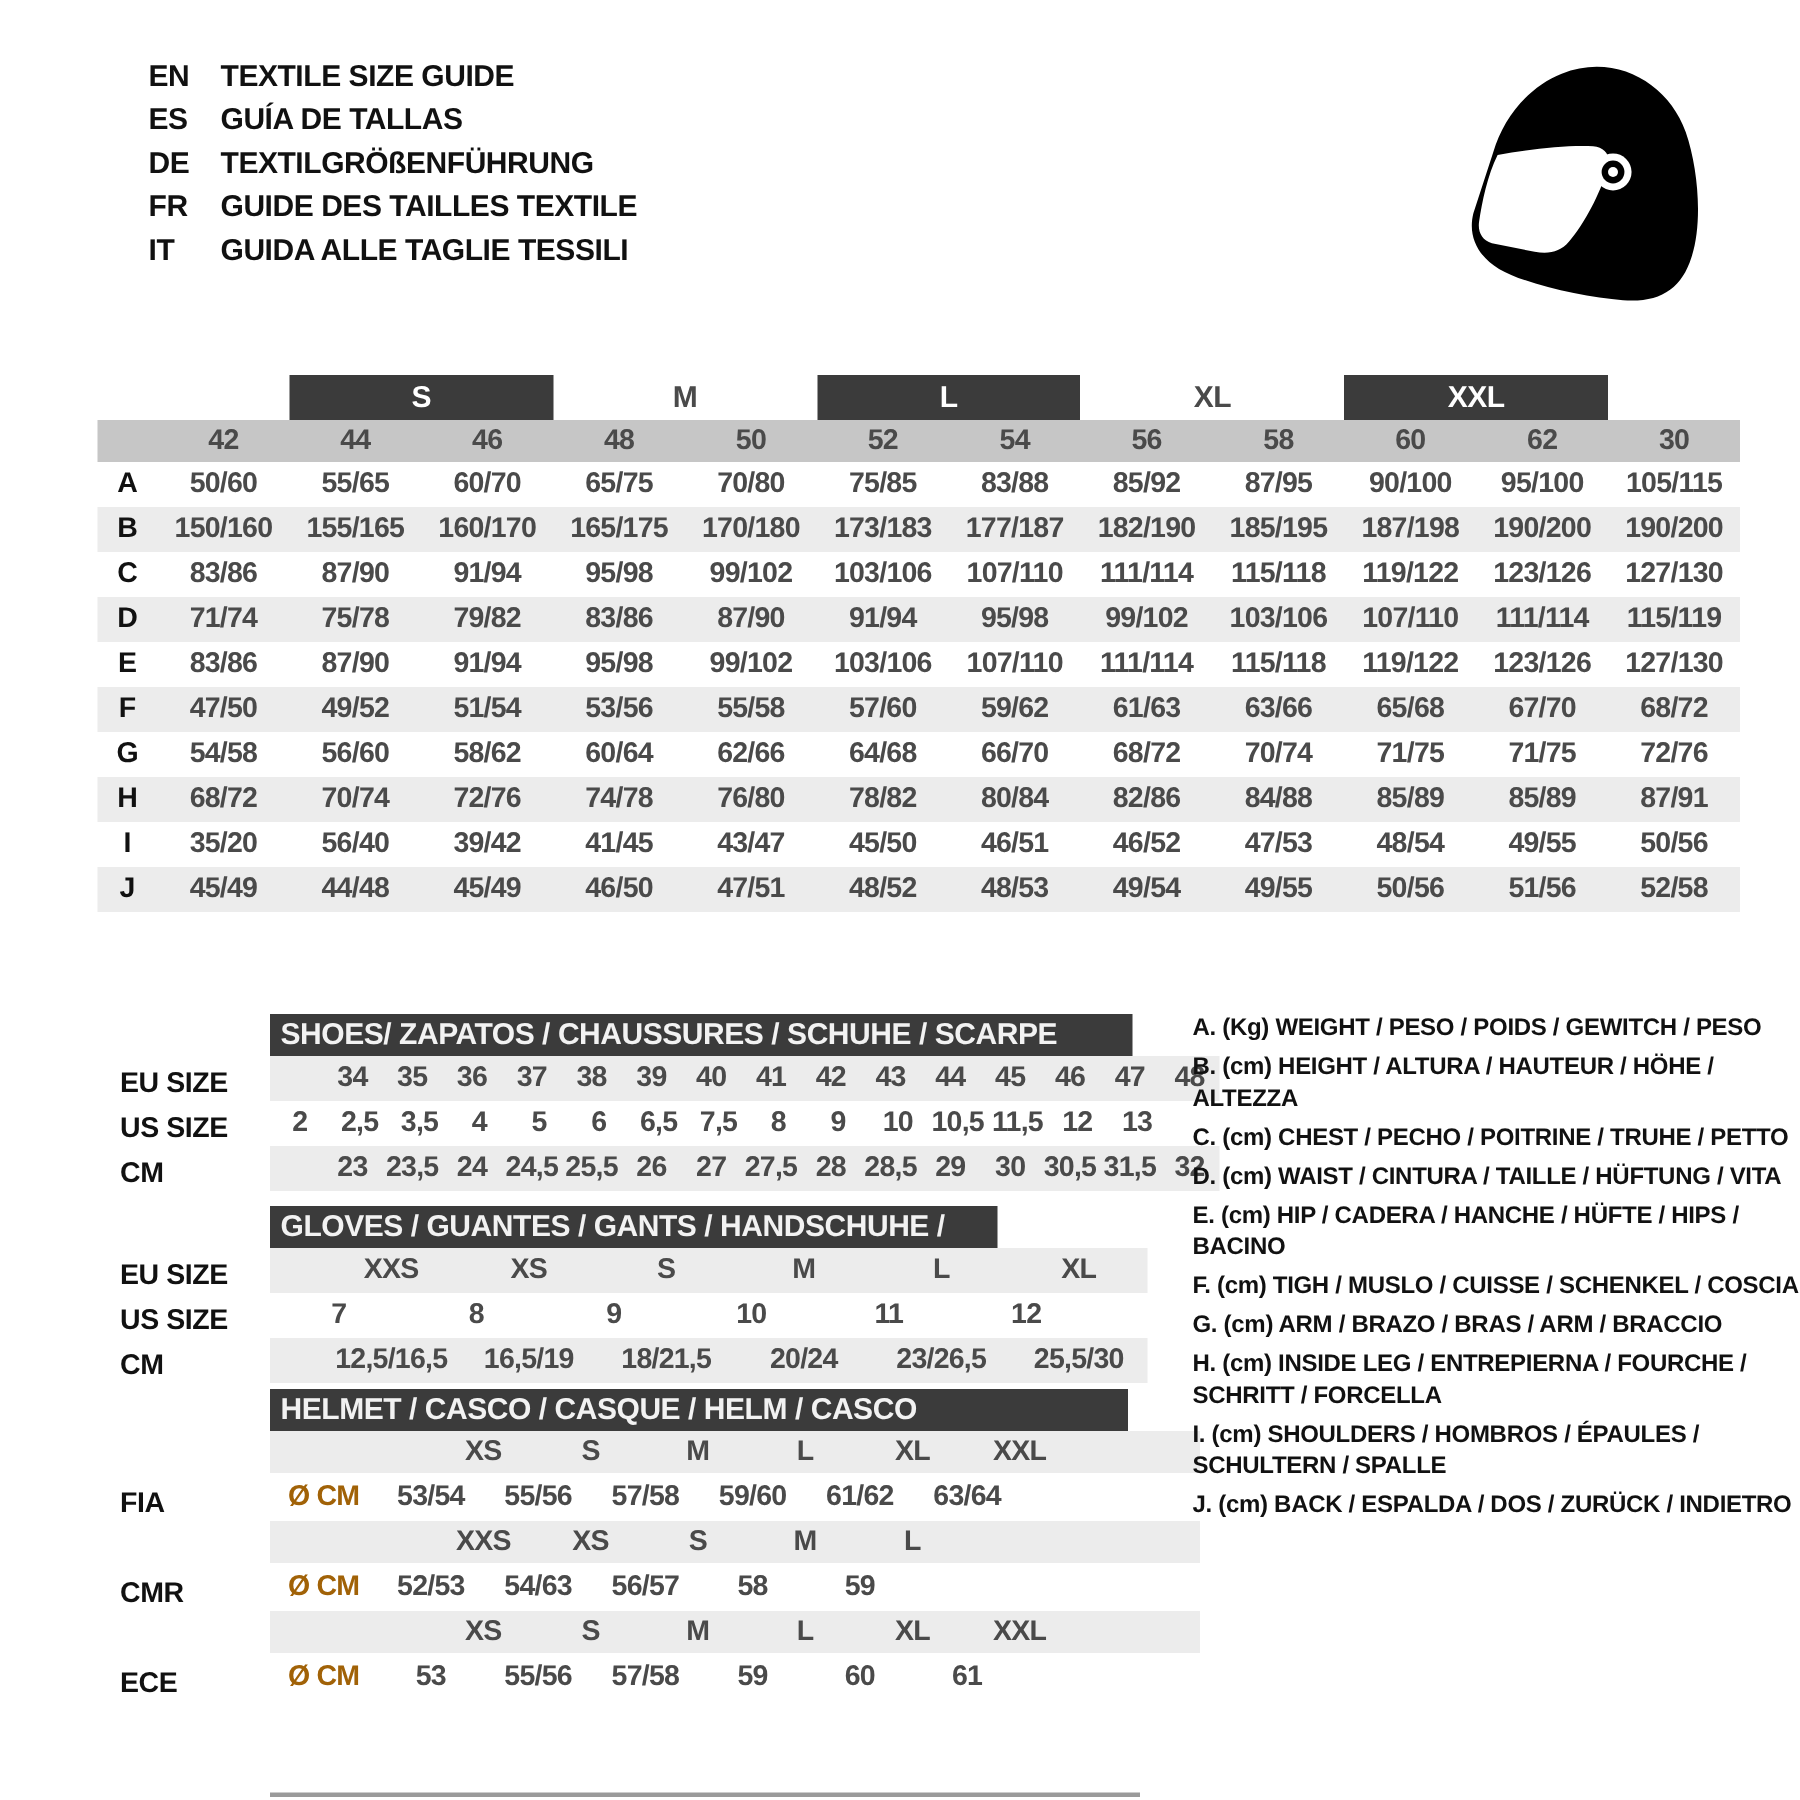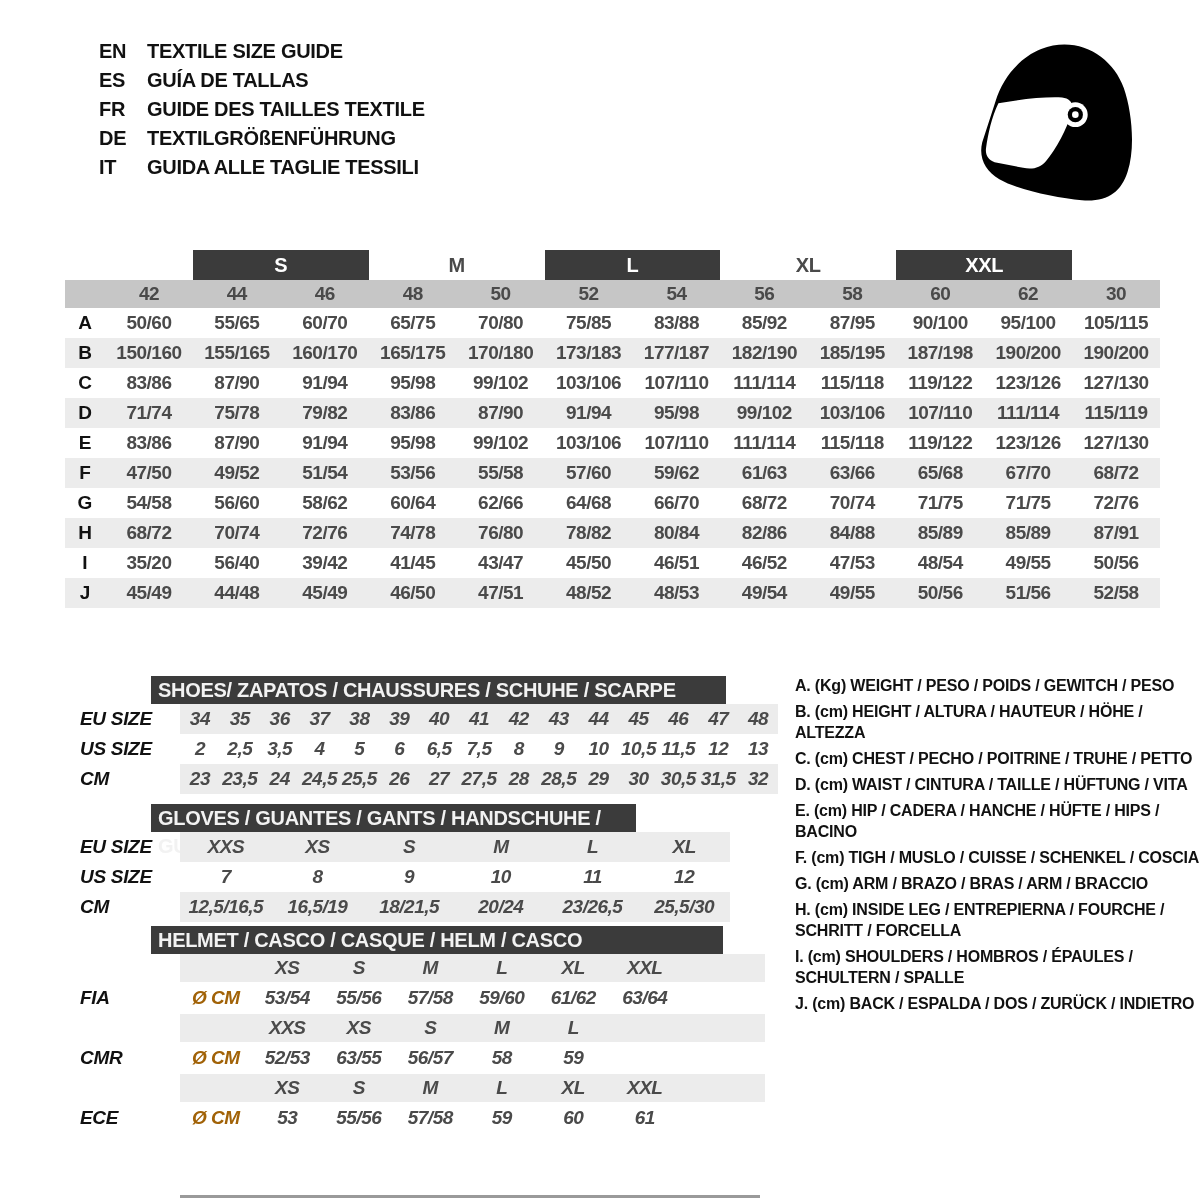--- a/index.html
+++ b/index.html
@@ -24,28 +24,28 @@
   .size-group.filled{background:#3b3b3b;color:#fff;}
   .number-row{background:#c6c6c6;height:28px;line-height:28px;}
   .num-cell,.val-cell{text-align:center;font-size:19px;color:#4a4a4a;letter-spacing:-0.5px;white-space:nowrap;}
   .m-row{height:30px;line-height:30px;}
   .m-row.shaded{background:#ececec;}
   .letter-cell{text-align:center;font-size:19px;color:#111;}
 
   
   .band-table{width:1135px;}
   .bar{height:28px;background:#3b3b3b;color:#f2f2f2;font-size:20px;line-height:28px;
-       padding-left:7px;margin-left:86px;letter-spacing:-0.3px;box-sizing:border-box;}
-  .bt-row{display:flex;align-items:center;font-style:italic;}
+       padding-left:7px;margin-left:115px;letter-spacing:-0.3px;box-sizing:border-box;}
+  .bt-row{display:flex;align-items:flex-end;}
   .side-label{width:115px;font-size:19px;color:#111;display:flex;align-items:center;
               padding-left:15px;box-sizing:border-box;letter-spacing:-0.3px;}
   .band{display:grid;}
   .band .cell{text-align:center;font-size:19px;color:#4a4a4a;letter-spacing:-0.5px;white-space:nowrap;}
   .band .cell.diameter{color:#a16207;}
-  .shaded-band{background:#ececec;}
+  .shaded-band{background:#ececec;padding-left:35px;}
   .row-h30{height:30px;line-height:30px;}
   .row-h28{height:28px;line-height:28px;}
   .row-h32{height:32px;line-height:32px;}
   .shoes-bar{width:575px;}
   .gloves-bar{width:485px;}
   .helmet-bar{width:572px;}
   .shoes-band{width:598px;grid-template-columns:repeat(15,1fr);}
   .gloves-band{width:550px;grid-template-columns:repeat(6,1fr);}
   .helmet-band{width:585px;grid-template-columns:repeat(7,71.5px);}
   #shoes-table{left:65px;top:676px;}
@@ -64,26 +64,26 @@
 <div id="languages" class="abs">
     <div class="lang-row">
       <div class="lang-code">EN</div>
       <div class="lang-title">TEXTILE SIZE GUIDE</div>
     </div>
     <div class="lang-row">
       <div class="lang-code">ES</div>
       <div class="lang-title">GUÍA DE TALLAS</div>
     </div>
     <div class="lang-row">
+      <div class="lang-code">DE</div>
+      <div class="lang-title">TEXTILGRÖßENFÜHRUNG</div>
+    </div>
+    <div class="lang-row">
       <div class="lang-code">FR</div>
       <div class="lang-title">GUIDE DES TAILLES TEXTILE</div>
-    </div>
-    <div class="lang-row">
-      <div class="lang-code">DE</div>
-      <div class="lang-title">TEXTILGRÖßENFÜHRUNG</div>
     </div>
     <div class="lang-row">
       <div class="lang-code">IT</div>
       <div class="lang-title">GUIDA ALLE TAGLIE TESSILI</div>
     </div>
   </div>
 
 <div id="helmet-icon" class="abs">
   <svg width="190" height="182" viewBox="0 0 200 190">
     <path d="M77,13 C115,-2 152,20 164,54 C173,80 176,118 168,142 C161,164 146,174 120,172
@@ -414,21 +414,21 @@
           <div class="cell">S</div>
           <div class="cell">M</div>
           <div class="cell">L</div>
         </div>
       </div>
       <div class="bt-row">
         <div class="side-label">CMR</div>
         <div class="band helmet-band row-h32">
           <div class="cell diameter">Ø CM</div>
           <div class="cell">52/53</div>
-          <div class="cell">63/55</div>
+          <div class="cell">54/63</div>
           <div class="cell">56/57</div>
           <div class="cell">58</div>
           <div class="cell">59</div>
         </div>
       </div>
       <div class="bt-row">
         <div class="side-label"></div>
         <div class="band helmet-band row-h28 shaded-band">
           <div class="cell"></div>
           <div class="cell">XS</div>

